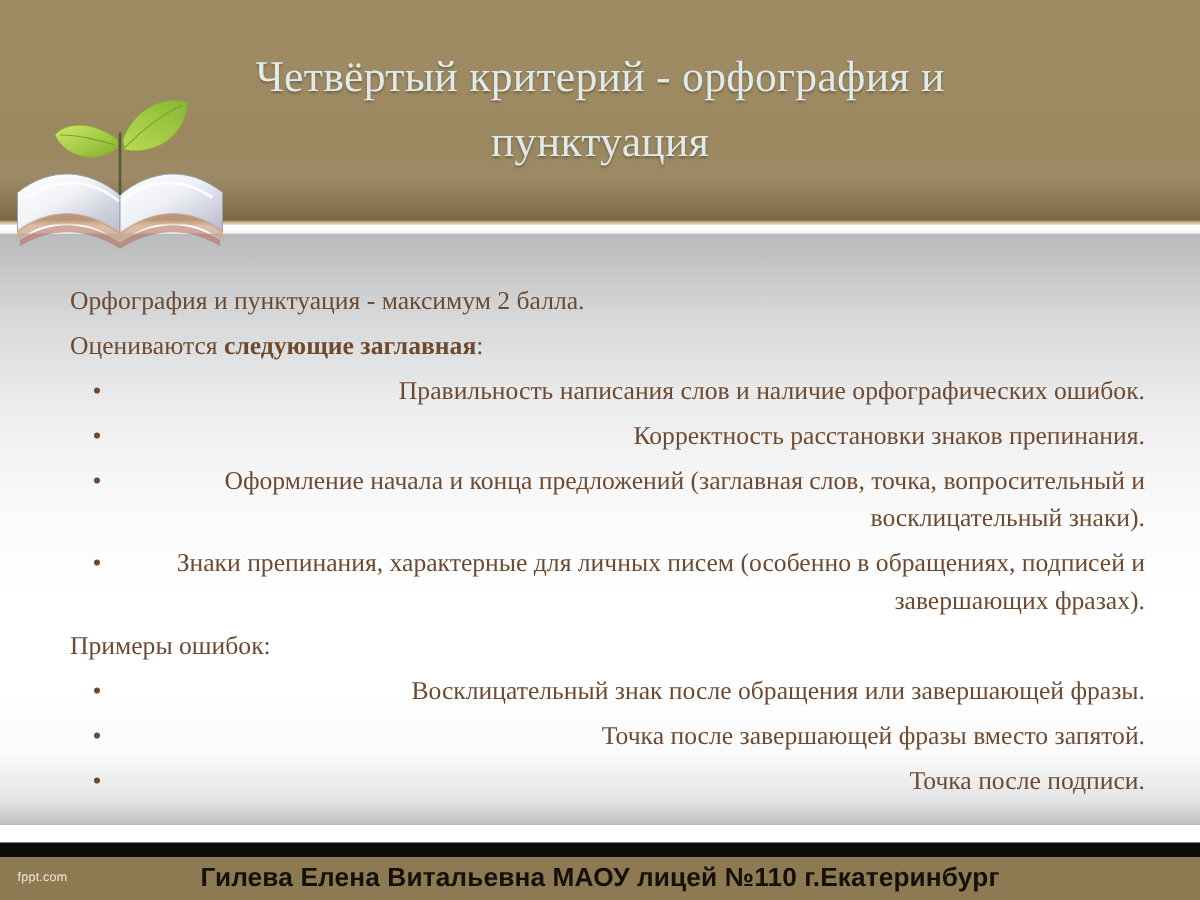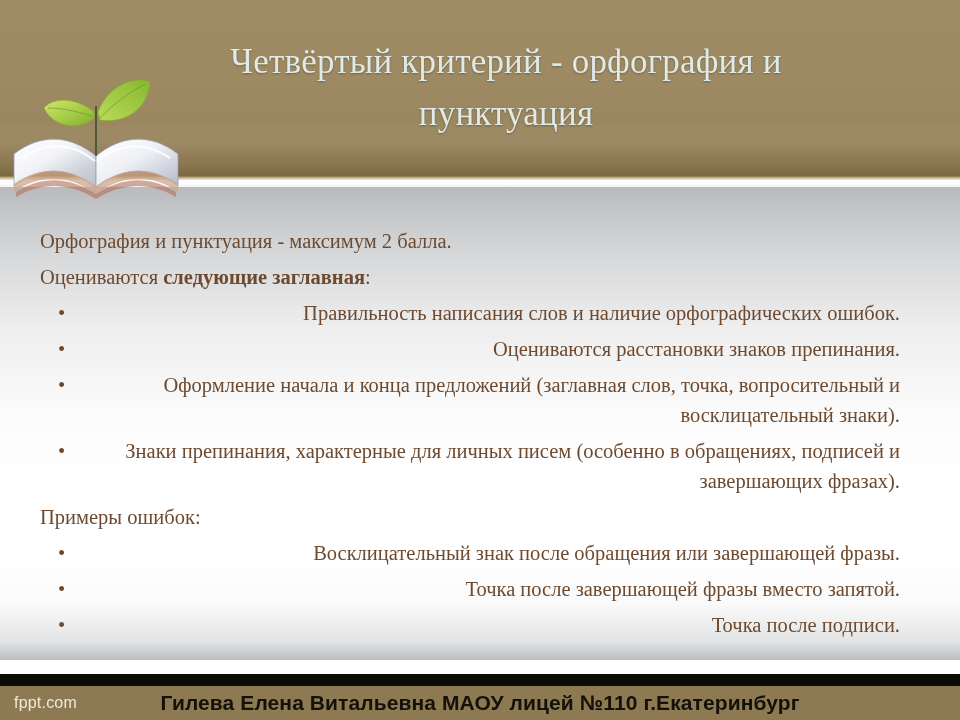--- a/index.html
+++ b/index.html
@@ -70,36 +70,36 @@
     left: 8px;
     top: 66px;
     width: 186px;
     height: 142px;
   }
   .logo svg { display: block; }
 
   
   .title {
     position: absolute;
-    left: 136px;
+    left: 110px;
     top: 36px;
     width: 740px;
     text-align: center;
     color: #dfeaea;
     font-size: 35px;
     line-height: 52px;
     letter-spacing: 0.2px;
     text-shadow: 0 1px 2px rgba(60,46,24,0.45);
     font-family: "Liberation Serif", "DejaVu Serif", serif;
   }
 
   
   .content {
     position: absolute;
-    left: 40px;
+    left: 56px;
     top: 226px;
     width: 860px;
     color: #6d4a2f;
     font-size: 20.5px;
     line-height: 30px;
   }
   .lvl1 {
     margin: 0 0 6px 0;
     padding: 0;
     color: #6d4a2f;
@@ -156,21 +156,21 @@
     letter-spacing: 0.1px;
   }
   .watermark {
     position: absolute;
     left: 14px;
     top: 686px;
     height: 34px;
     line-height: 34px;
     color: #efe9dc;
     font-family: "Liberation Sans", "DejaVu Sans", sans-serif;
-    font-size: 16px;
+    font-size: 10px;
     letter-spacing: 0.2px;
   }
 </style>
 </head>
 <body>
 
 <div class="slide">
 
   <div class="bg-body"></div>
   <div class="banner"></div>
@@ -243,21 +243,21 @@
 
     <p class="lvl1"><span>Оцениваются </span><span class="strongish">следующие заглавная</span><span>:</span></p>
 
     <p class="lvl2">
       <span class="bullet">•</span>
       <span class="txt">Правильность написания слов и наличие орфографических ошибок.</span>
     </p>
 
     <p class="lvl2">
       <span class="bullet">•</span>
-      <span class="txt">Оцениваются расстановки знаков препинания.</span>
+      <span class="txt">Корректность расстановки знаков препинания.</span>
     </p>
 
 
     <p class="lvl2">
       <span class="bullet">•</span>
       <span class="txt">Оформление начала и конца предложений (заглавная слов, точка, вопросительный и восклицательный знаки).</span>
     </p>
 
     <p class="lvl2">
       <span class="bullet">•</span>

